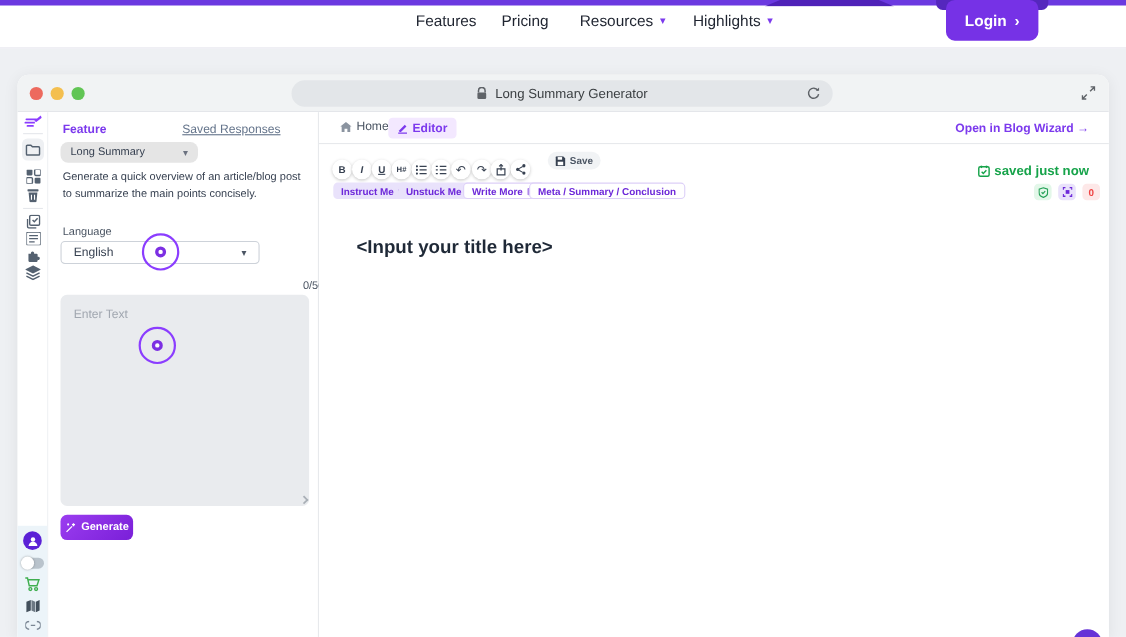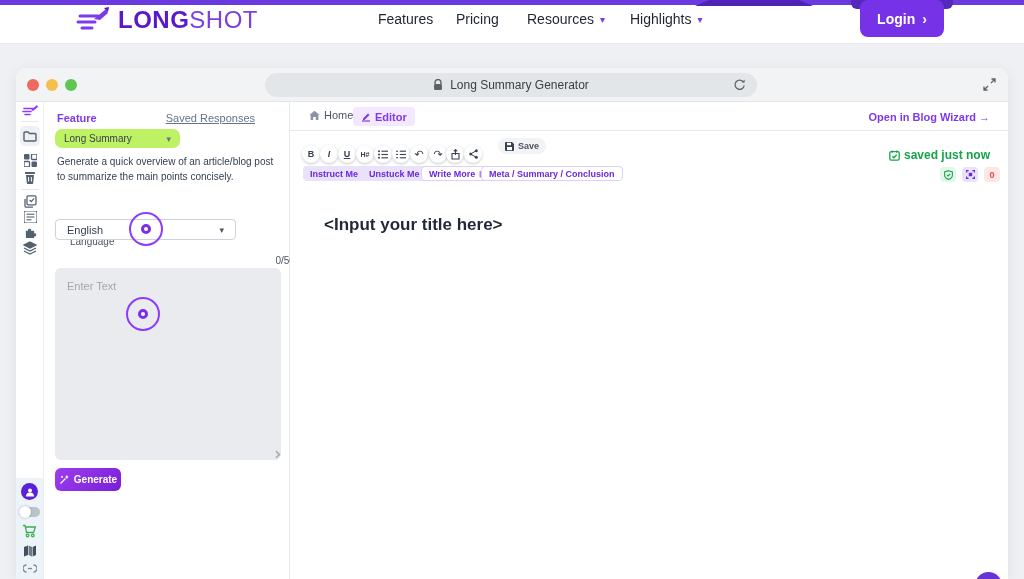--- a/index.html
+++ b/index.html
@@ -37,24 +37,24 @@
   .rail-active { background:#eef0f3; border-radius:5px; width:20px; height:20px; display:flex; align-items:center; justify-content:center; }
   .rail-bottom { position:absolute; left:0; top:376px; width:27px; height:101px; background:#ecf4f9; display:flex; flex-direction:column; align-items:center; gap:7px; padding-top:5px; }
   .avatar { width:17px; height:17px; border-radius:50%; background:#5b21d6; display:flex; align-items:center; justify-content:center; cursor:pointer; }
   .toggle { width:21px; height:10px; border-radius:5px; background:#b9c3cc; position:relative; cursor:pointer; }
   .toggle-knob { position:absolute; left:0; top:-1px; width:12px; height:12px; border-radius:50%; background:#fff; box-shadow:0 0 2px rgba(0,0,0,.35); }
 
   
   .lpanel { position:absolute; left:28px; top:0; width:246px; height:477px; background:#fff; border-right:1px solid #e7e9ec; }
   .tab-feature { position:absolute; left:13px; top:10px; font-size:11px; font-weight:700; color:#7c3aed; cursor:pointer; }
   .tab-saved { position:absolute; right:34px; top:10px; font-size:11px; color:#64748b; cursor:pointer;text-decoration:underline; }
-  .feature-select { position:absolute; left:11px; top:27px; width:125px; height:19px; background:#bef264; border-radius:7px; display:flex; align-items:center; padding:0 9px; font-size:10px; color:#374151; cursor:pointer; }
+  .feature-select { position:absolute; left:11px; top:27px; width:125px; height:19px; background:#e5e5e5; border-radius:7px; display:flex; align-items:center; padding:0 9px; font-size:10px; color:#374151; cursor:pointer; }
   .feature-select .caret { margin-left:auto; color:#6b7280; font-size:9px; }
   .desc { position:absolute; left:13px; top:52px; width:222px; font-size:10px; line-height:1.5; color:#374151; }
-  .lang-label { position:absolute; left:26px; top:104px; font-size:10px; color:#4b5563;margin-top:30px; }
+  .lang-label { position:absolute; left:13px; top:104px; font-size:10px; color:#4b5563; }
   .lang-select { position:absolute; left:11px; top:117px; width:181px; height:21px; background:#fff; border:1px solid #cdd2d9; border-radius:4px; display:flex; align-items:center; padding:0 11px; font-size:11px; color:#374151; cursor:pointer; }
   .lang-select .caret { margin-left:auto; color:#4b5563; font-size:9px; }
   .text-label { position:absolute; left:13px; top:153px; font-size:10px; color:#4b5563;margin-top:40px; }
   .char-count { position:absolute; left:190px; top:153px; width:72px; text-align:right; font-size:10px; color:#4b5563; }
   .text-area { position:absolute; left:11px; top:166px; width:226px; height:192px; background:#e9ebee; border:none; border-radius:6px; resize:none; padding:12px; font-size:11px; color:#374151; font-family:inherit; }
   .text-area::placeholder { color:#a1a7b0; }
   .resize-grip { position:absolute; left:229px; top:349px; width:7px; height:7px; border-right:2px solid #9aa1a9; border-bottom:2px solid #9aa1a9; transform:rotate(-45deg) scale(.8); opacity:.8; cursor:nwse-resize; }
   .generate-btn { position:absolute; left:11px; top:366px; width:66px; height:23px; border:none; border-radius:6px; background:linear-gradient(135deg,#9b3df0,#7a1fd8); color:#fff; font-size:10px; font-weight:600; font-family:inherit; display:flex; align-items:center; justify-content:center; gap:5px; cursor:pointer; }
 
   
@@ -87,34 +87,20 @@
 </head>
 <body>
 
 <div class="page">
 
   <header class="nav">
     <div class="nav-strip"></div>
     <div class="nav-strip-hump"></div>
     <div class="login-backing"></div>
 
-    <div class="logo">
-      <span class="ico">
-        <svg width="34" height="26" viewBox="0 0 34 26">
-          <g stroke="#7c3aed" stroke-width="3" stroke-linecap="round">
-            <line x1="4" y1="9" x2="22" y2="9"></line>
-            <line x1="2" y1="15" x2="19" y2="15"></line>
-            <line x1="6" y1="21" x2="16" y2="21"></line>
-          </g>
-          <path d="M18 12 L30 2 L32 6 L24 13 Z" fill="#7c3aed"></path>
-          <path d="M28 1 L33 0 L32 5 Z" fill="#5a18c9"></path>
-        </svg>
-      </span>
-      <span class="logo-text"><b>LONG</b><span>SHOT</span></span>
-    </div>
 
     <span class="nav-link" style="left:378px">
         <span>Features</span>
       </span>
     <span class="nav-link" style="left:456px">
         <span>Pricing</span>
       </span>
     <span class="nav-link" style="left:527px">
         <span>Resources</span>
         <span class="nav-caret">▾</span>

